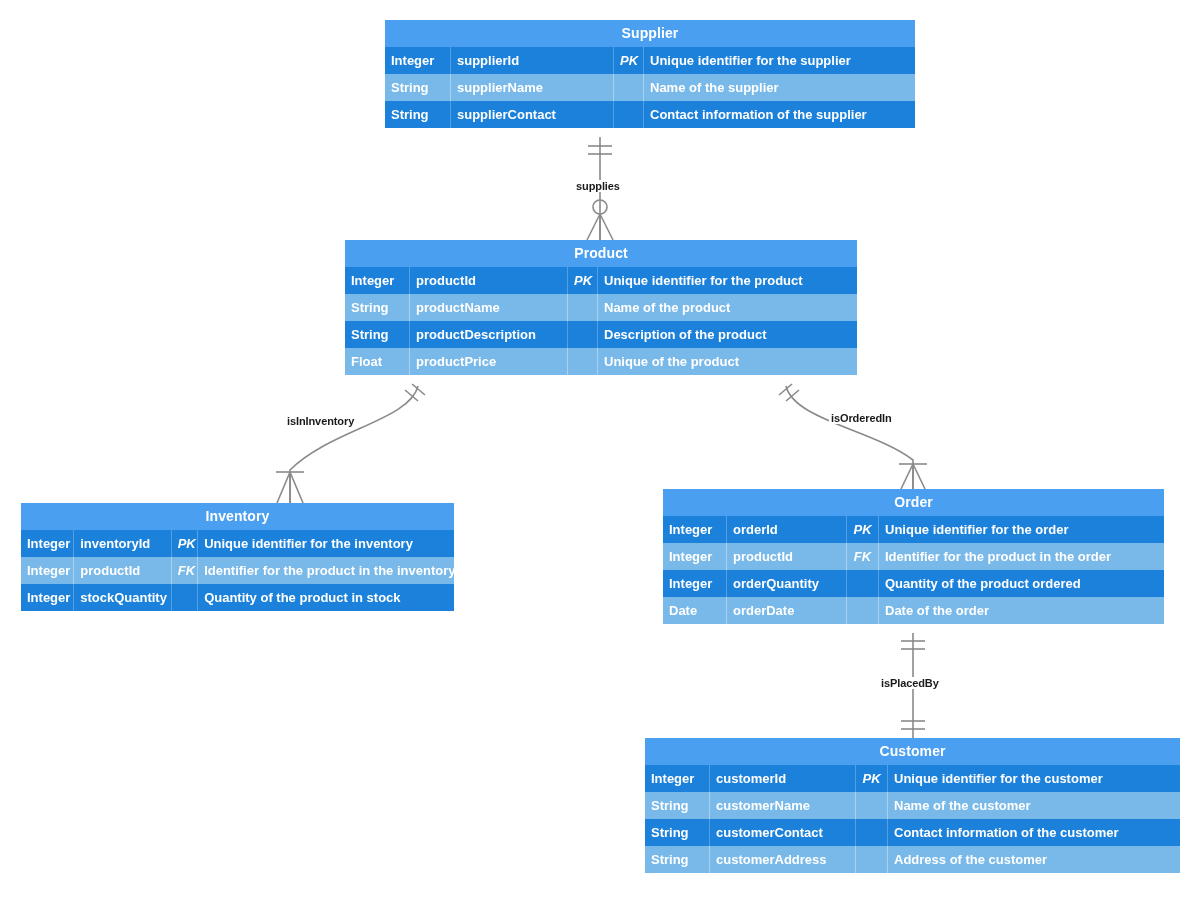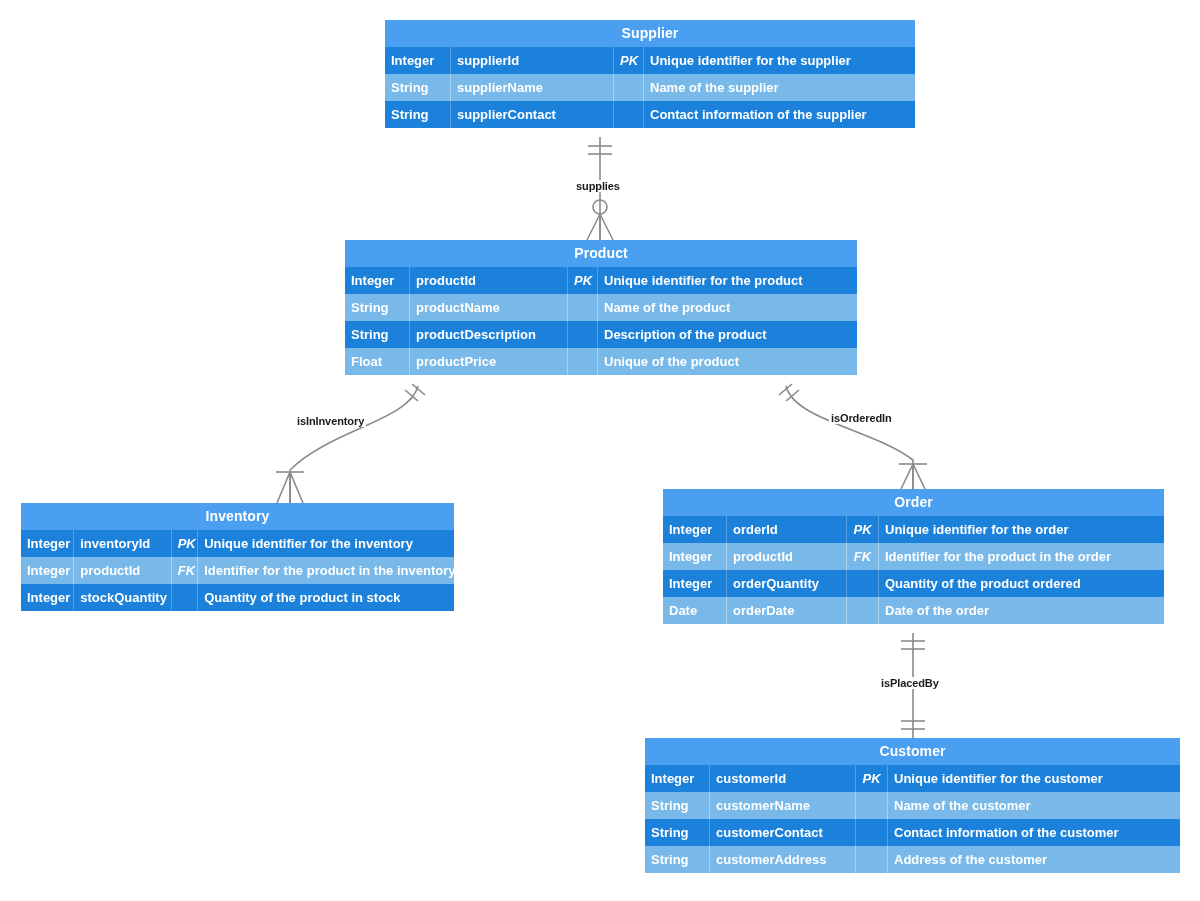--- a/index.html
+++ b/index.html
@@ -152,21 +152,21 @@
       <line x1="901" y1="641" x2="925" y2="641"></line>
       <line x1="901" y1="649" x2="925" y2="649"></line>
 
       <line x1="901" y1="721" x2="925" y2="721"></line>
       <line x1="901" y1="729" x2="925" y2="729"></line>
     </g>
   </svg>
 
   <div class="rel-label" style="left:574px; top:180px;">supplies</div>
 
-  <div class="rel-label" style="left:295px; top:415px;">isInInventory</div>
+  <div class="rel-label" style="left:285px; top:415px;">isInInventory</div>
 
   <div class="rel-label" style="left:829px; top:412px;">isOrderedIn</div>
 
   <div class="rel-label" style="left:879px; top:677px;">isPlacedBy</div>
 
   <div class="entity" style="left:346px; top:20px; width:530px;margin-left:39px;">
     <div class="entity-title">Supplier</div>
 
     <div class="row odd">
       <div class="cell type" style="width:66px">Integer</div>

